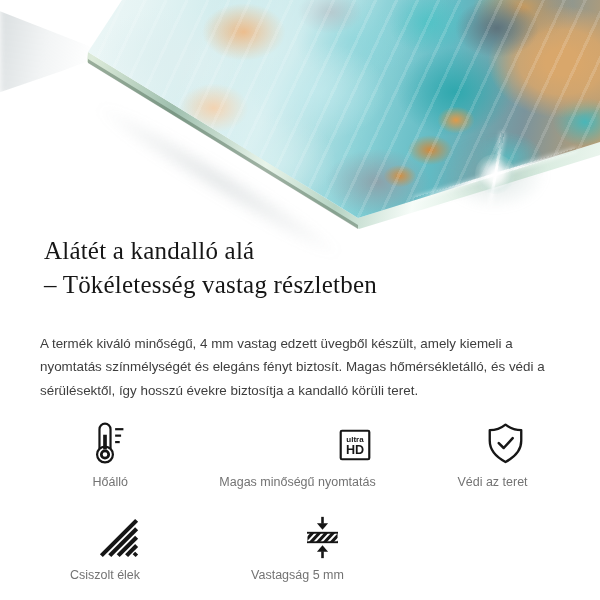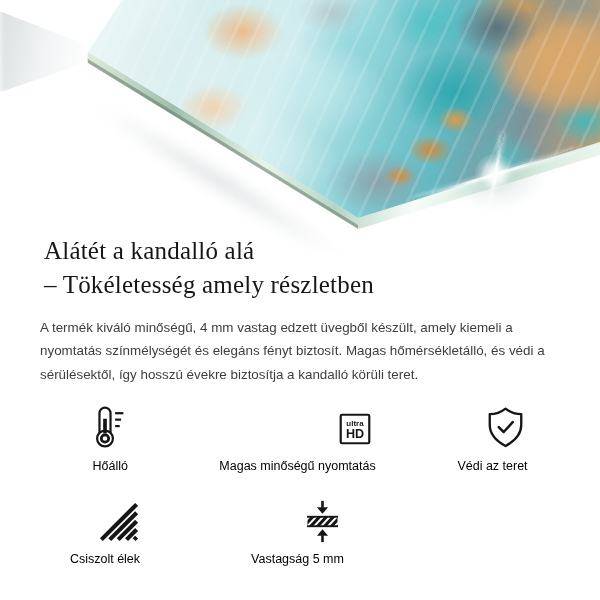--- a/index.html
+++ b/index.html
@@ -101,33 +101,33 @@
   }
 
   
   .content { margin:4px 40px 0 40px; }
   .title {
     margin:4px; color:#161616;
     font-family:"Liberation Serif", serif; font-weight:400;
     font-size:25px; line-height:34px; letter-spacing:.2px;
   }
   .desc {
-    margin:14px 0 0 0; max-width:506px;
+    margin:30px 0 0 0; max-width:506px;
     font-size:13.4px; line-height:23.4px; color:#3e3e3e;
   }
 
   
   .features {
     margin:16px 40px 0 40px;
     display:grid; grid-template-columns:130px 255px 135px;
     row-gap:22px; justify-items:center;
   }
   .feature { display:flex; flex-direction:column; align-items:flex-end; }
   .icon-box { height:48px; display:flex; align-items:flex-end; justify-content:center; }
-  .feature-label { margin-top:9px; font-size:12.5px; color:#000000; white-space:nowrap; }
+  .feature-label { margin-top:9px; font-size:12.5px; color:#737373; white-space:nowrap; }
   .icon-stroke { stroke:#161616; fill:none; }
   svg text { font-family:"Liberation Sans", sans-serif; font-weight:bold; fill:#161616; }
 </style>
 </head>
 <body>
 
 <div class="page">
 
   <div class="hero">
     <div class="left-reflection"></div>
@@ -142,21 +142,21 @@
       <span class="halo"></span>
       <span class="ray-a"></span>
       <span class="ray-b"></span>
       <span class="glow"></span>
     </div>
   </div>
 
   <div class="content">
     <h1 class="title">
       <span>Alátét a kandalló alá</span><br>
-      <span>– Tökéletesség amely részletben</span>
+      <span>– Tökéletesség vastag részletben</span>
     </h1>
     <p class="desc">A termék kiváló minőségű, 4 mm vastag edzett üvegből készült, amely kiemeli a nyomtatás színmélységét és elegáns fényt biztosít. Magas hőmérsékletálló, és védi a sérülésektől, így hosszú évekre biztosítja a kandalló körüli teret.</p>
   </div>
 
   <div class="features">
 
     <div class="feature">
       <div class="icon-box">
         <svg width="46" height="46" viewBox="0 0 50 50">
           <path class="icon-stroke" stroke-width="2.4" d="M19 31 V10 a6 6 0 0 1 12 0 V31"></path>

